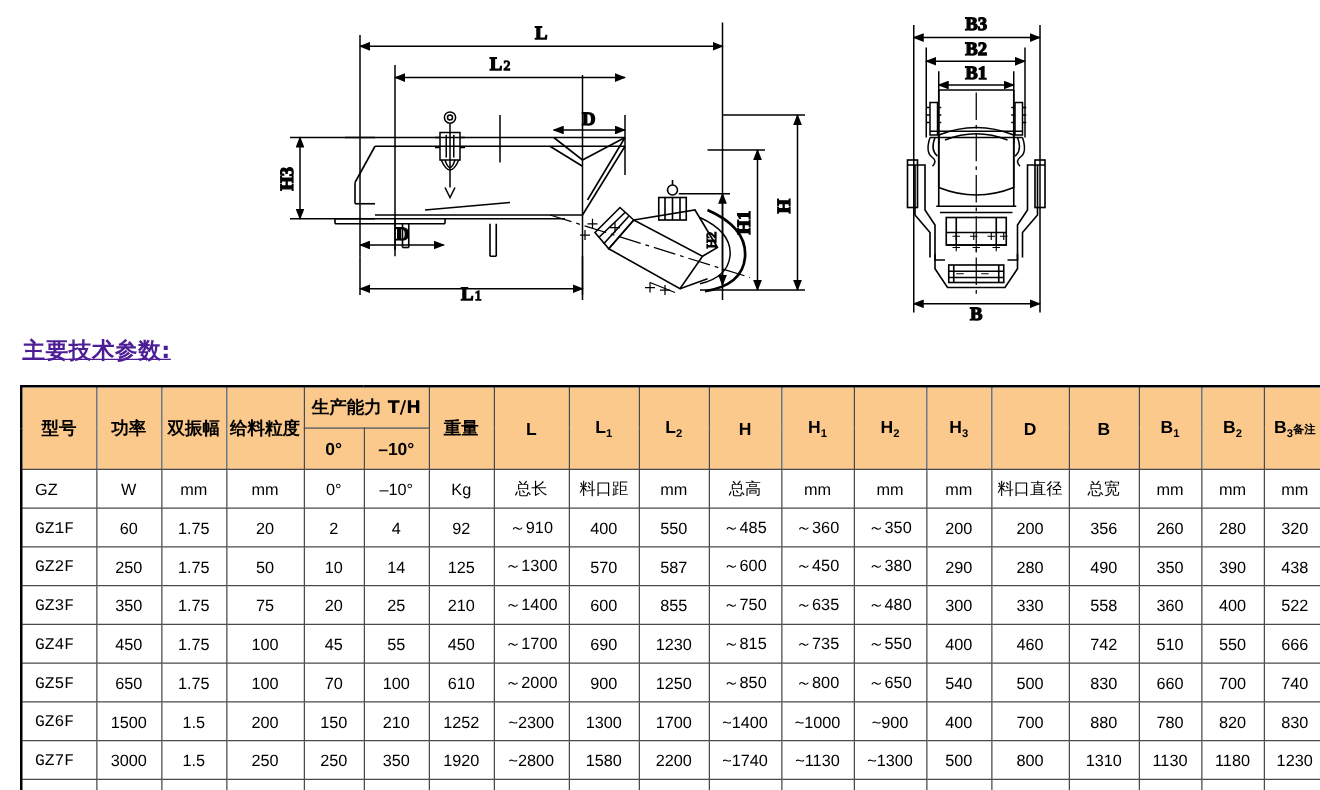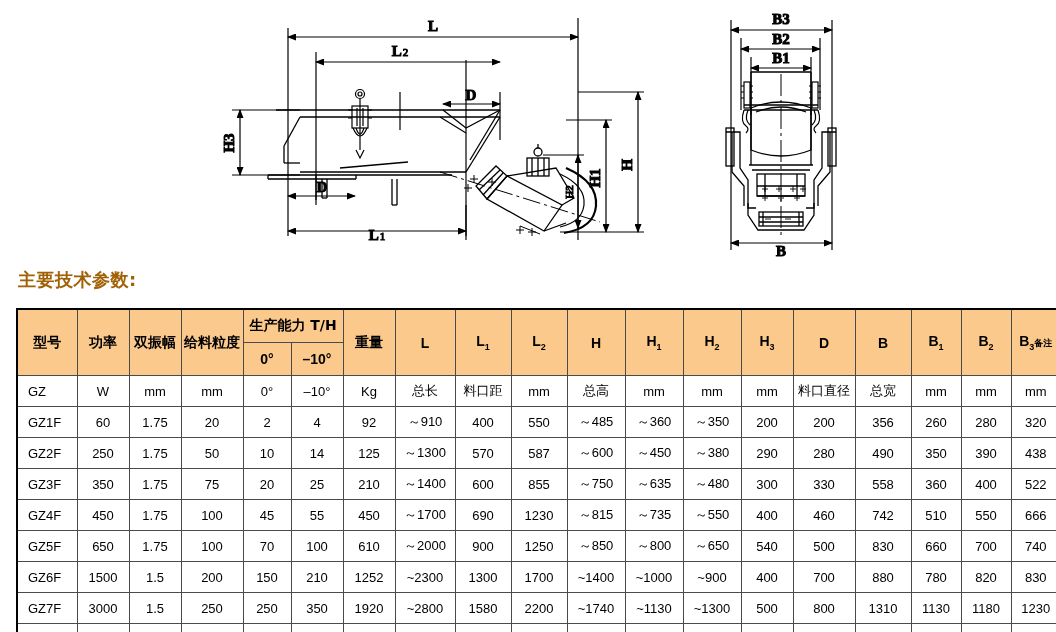--- a/index.html
+++ b/index.html
@@ -42,21 +42,22 @@
 
   
   #section-title {
     position: absolute;
     left: 18px;
     top: 268px;
     font-family: "DejaVu Sans", "Liberation Sans", sans-serif;
     font-size: 18px;
     font-weight: bold;
     letter-spacing: 0.5px;
-    color: #a16207;
+    color: #4c1d95;
+    text-decoration: underline;
   }
 
   
   #spec-table-wrap {
     position: absolute;
     left: 16px;
     top: 308px;
     width: 1024px;
   }
   table.spec {
@@ -83,21 +84,21 @@
     font-size: 14px;
     font-weight: bold;
     height: 32px;
   }
   table.spec thead th.lat {
     font-family: "Liberation Sans", "DejaVu Sans", sans-serif;
   }
   table.spec tbody td.model {
     text-align: left;
     padding-left: 10px;
-    font-family: Liberation Sans, sans-serif;
+    font-family: Liberation Mono, monospace;
   }
   table.spec tbody tr.units td {
     font-family: "DejaVu Sans", "Liberation Sans", sans-serif;
     font-size: 13px;
     margin-left: 24px;
   }
   table.spec tbody tr.units td.lat {
     font-family: "Liberation Sans", "DejaVu Sans", sans-serif;
   }
   .sub {

